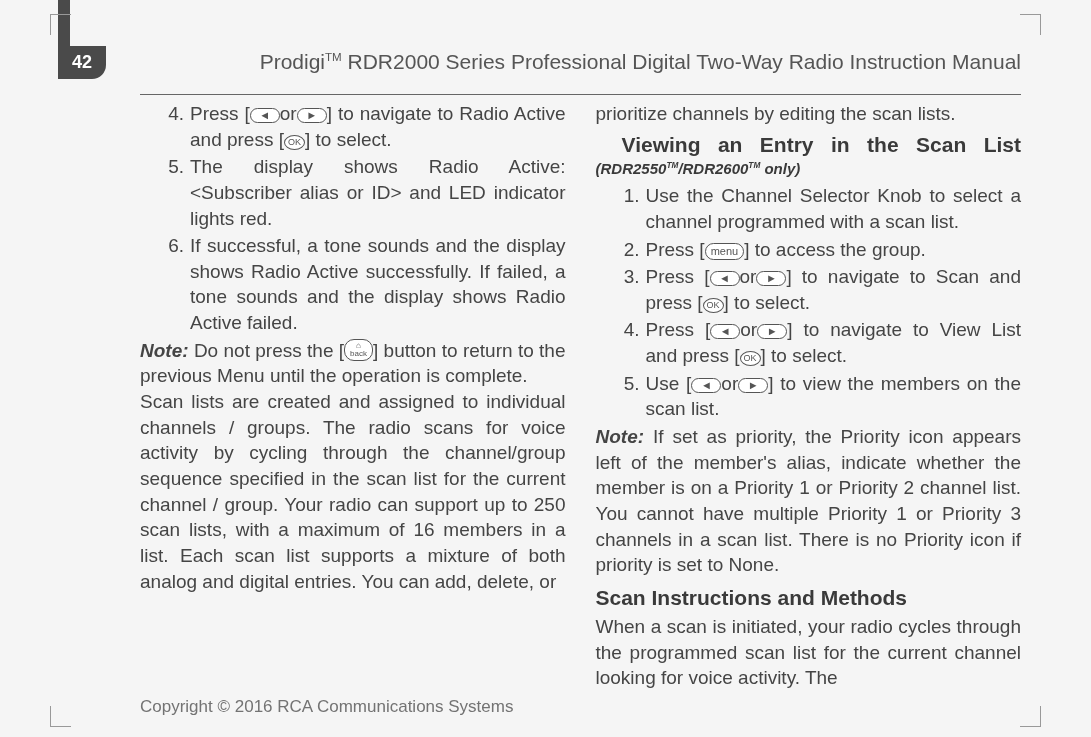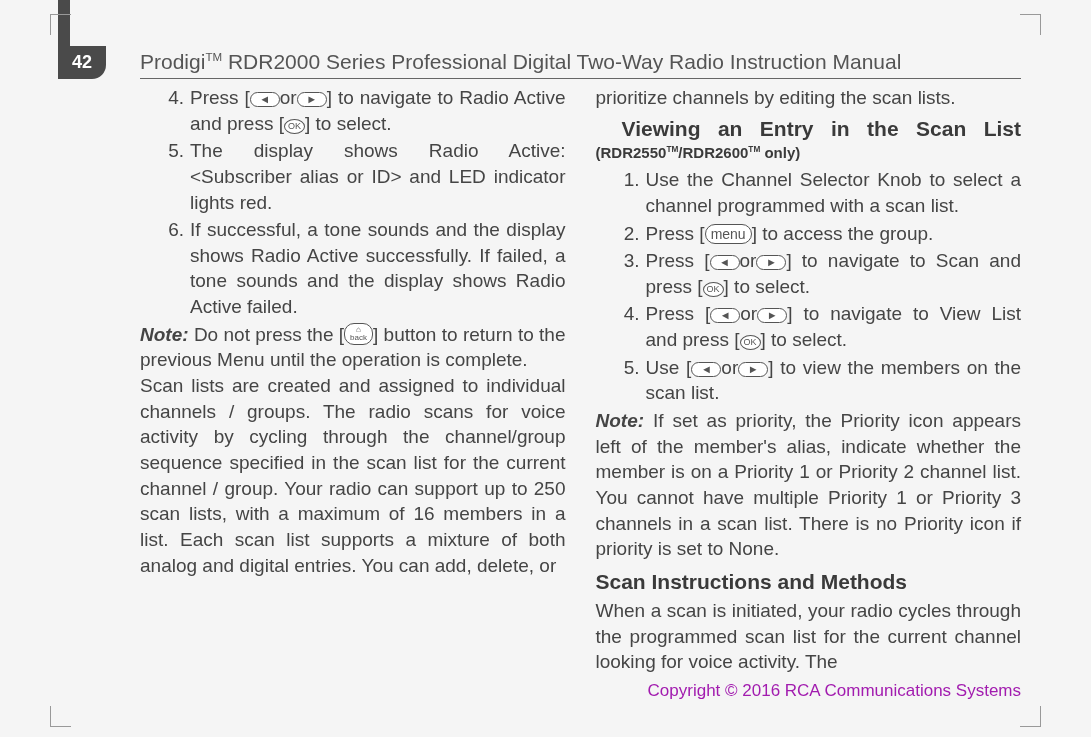--- a/index.html
+++ b/index.html
@@ -32,25 +32,25 @@
   }
   .left-stub {
     position: absolute;
     left: 58px;
     top: 0;
     width: 12px;
     height: 46px;
     background: #4a4a4a;
   }
   .header-title {
-    text-align: left;
+    text-align: right;
     font-size: 21px;
     color: #555;
     border-bottom: 1px solid #666;
-    padding-bottom: 4px;
+    padding-bottom: 20px;
     margin-bottom: 6px;
     font-weight: 300;
   }
   .columns {
     display: flex;
     gap: 30px;
   }
   .col {
     flex: 1;
     font-size: 19px;
@@ -89,20 +89,21 @@
     margin-top: 4px;
     text-align: justify;
     text-align-last: justify;
     margin-left: 26px;
   }
   .subhead {
     font-weight: bold;
     font-size: 15px;
     color: #3a3a3a;
     margin-bottom: 4px;
+    font-style: italic;
   }
   .note-label {
     font-style: italic;
     font-weight: bold;
   }
   .icon {
     display: inline-block;
     border: 1.5px solid #555;
     border-radius: 10px;
     font-size: 11px;
@@ -115,39 +116,39 @@
     text-align: center;
     font-style: normal;
     font-weight: normal;
   }
   .icon.ok {
     border-radius: 50%;
     padding: 2px 3px;
     font-size: 9px;
   }
   .icon.menu {
-    font-size: 14px;
+    font-size: 11px;
     padding: 2px 5px;
   }
   .icon.back {
     font-size: 8px;
     padding: 2px 5px;
   }
   .icon.arrow {
     border-radius: 12px;
     padding: 1px 8px;
   }
   sup.tm {
     font-size: 0.55em;
     vertical-align: super;
   }
   .footer {
-    text-align: right;
+    text-align: left;
     font-size: 17px;
-    color: #a21caf;
+    color: #737373;
     margin-top: 6px;
     font-weight: 300;
   }
   .mark {
     position: absolute;
     width: 20px;
     height: 20px;
     border-color: #999;
     border-style: solid;
     border-width: 0;

